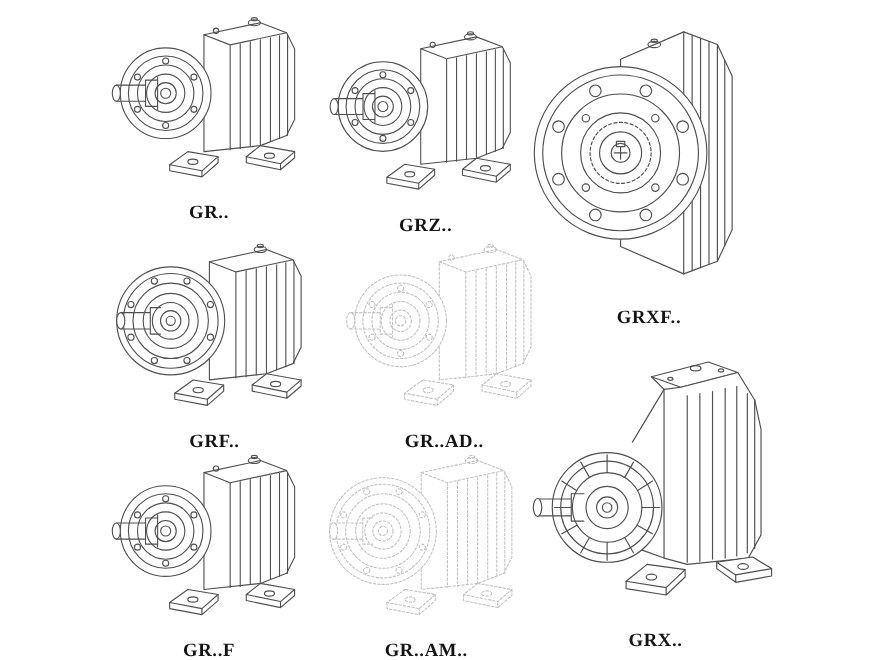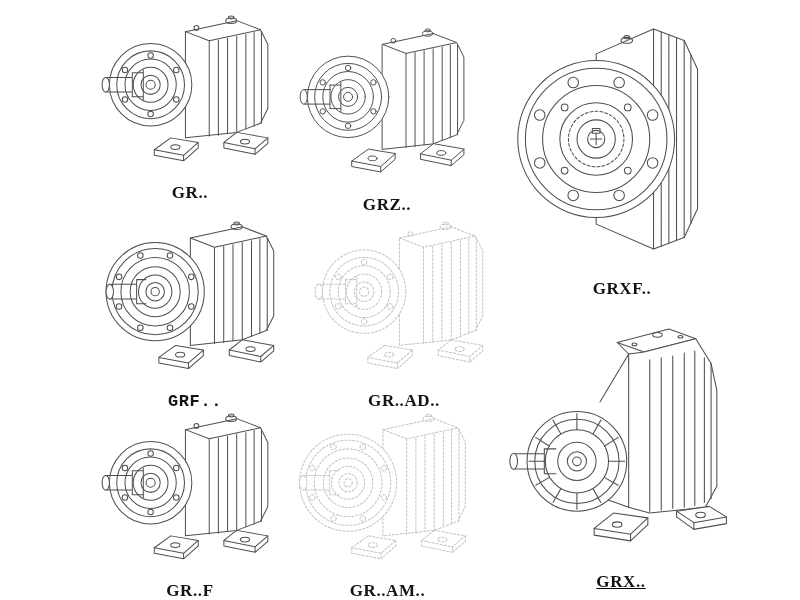--- a/index.html
+++ b/index.html
@@ -149,28 +149,28 @@
     <figcaption>GR..</figcaption>
   </figure>
 
   <figure class="cell" style="left:292px;top:18px;width:190px;height:200px;">
     <svg class="drawing">
         <use href="#sym-foot"></use>
       </svg>
     <figcaption>GRZ..</figcaption>
   </figure>
 
-  <figure class="cell" style="left:512px;top:2px;width:220px;height:300px;">
+  <figure class="cell" style="left:480px;top:2px;width:220px;height:300px;">
     <svg class="drawing">
         <use href="#sym-frontflange"></use>
       </svg>
     <figcaption>GRXF..</figcaption>
   </figure>
 
-  <figure class="cell" style="left:95px;top:212px;width:200px;height:202px;font-family:Liberation Mono, monospace;">
+  <figure class="cell" style="left:95px;top:212px;width:200px;height:202px;">
     <svg class="drawing">
         <use href="#sym-flange"></use>
       </svg>
     <figcaption>GRF..</figcaption>
   </figure>
 
   <figure class="cell" style="left:304px;top:212px;width:200px;height:202px;">
     <svg class="drawing ghost">
         <use href="#sym-foot"></use>
       </svg>
@@ -184,20 +184,20 @@
     <figcaption>GR..F</figcaption>
   </figure>
 
   <figure class="cell" style="left:290px;top:404px;width:195px;height:200px;">
     <svg class="drawing ghost">
         <use href="#sym-flange"></use>
       </svg>
     <figcaption>GR..AM..</figcaption>
   </figure>
 
-  <figure class="cell" style="left:506px;top:300px;width:230px;height:295px;text-decoration:underline;">
+  <figure class="cell" style="left:481px;top:300px;width:230px;height:295px;">
     <svg class="drawing">
         <use href="#sym-grx"></use>
       </svg>
     <figcaption>GRX..</figcaption>
   </figure>
 
 </main>
 
 </body></html>

